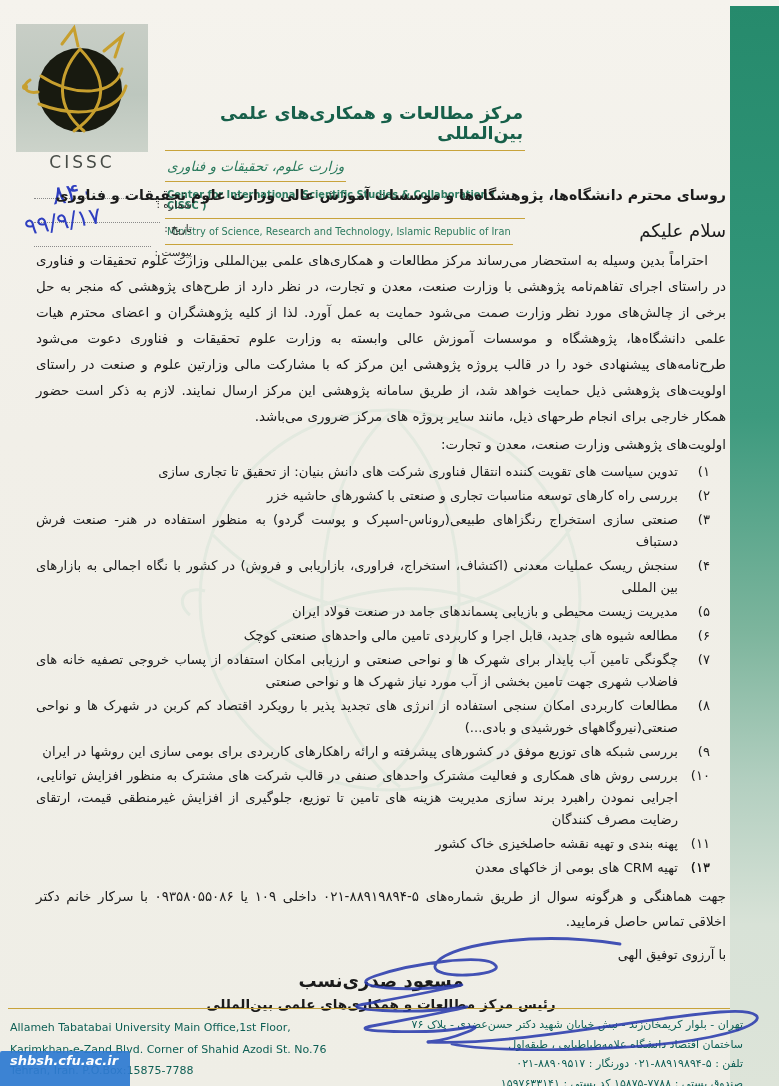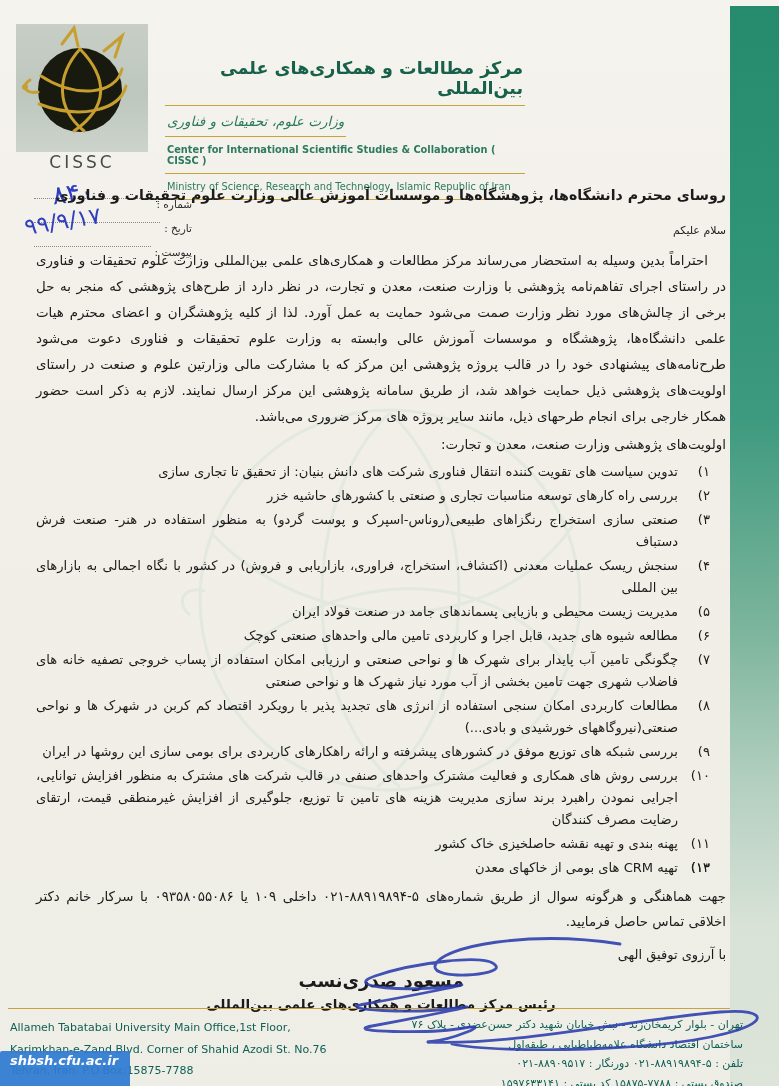--- a/index.html
+++ b/index.html
@@ -20,36 +20,36 @@
     position:absolute; left:16px; top:24px; width:132px; height:128px;
     background:linear-gradient(180deg,#c8cec6 0%,#bdc7be 55%,#ccd3ca 100%);
   }
   .logo-acronym{
     position:absolute; left:16px; top:152px; width:132px; text-align:center;
     font-size:17px; letter-spacing:3px; color:#474c47; font-weight:500;
   }
   
   .letterhead{position:absolute; left:165px; top:58px; width:360px;}
   .lh-line{display:table; border-bottom:1.6px solid #c8a33b; padding:0 2px 7px 2px; margin-bottom:7px; direction:rtl;}
-  .lh-fa-title{font-size:17.5px; font-weight:bold; color:#17604a; min-width:315px;}
+  .lh-fa-title{font-size:17.5px; font-weight:bold; color:#17604a; min-width:315px;margin-top:45px;}
   .lh-fa-sub{font-size:13.5px; color:#2a7a5d; min-width:170px; font-style:italic;}
   .lh-en-title{font-size:9.8px; font-weight:bold; color:#2c7a5f; direction:ltr; min-width:315px;}
   .lh-en-sub{font-size:9.8px; color:#2c7a5f; direction:ltr; min-width:300px;}
   
   .meta{position:absolute; left:34px; top:198px; width:158px; direction:rtl;}
   .meta-row{display:flex; align-items:flex-start; height:24px;}
   .meta-label{font-size:10.5px; color:#2e2e2e; padding-left:4px; white-space:nowrap;}
   .meta-dots{flex:1; border-bottom:1.2px dotted #8a8a8a; margin-bottom:3px;}
   .hw{position:absolute; color:#2f3fc0; font-weight:500;}
   .hw-number{left:52px; top:178px; font-size:26px; transform:rotate(-7deg); letter-spacing:4px;}
   .hw-date{left:24px; top:208px; font-size:23px; transform:rotate(-9deg); direction:ltr; letter-spacing:2px;}
   
   .content{position:absolute; left:36px; top:186px; width:690px; direction:rtl;}
   .recipient{font-weight:bold; font-size:14.2px; line-height:19px;}
-  .salutation{margin-top:16px; font-size:11px; line-height:19px;}
+  .salutation{margin-top:16px; font-size:18px; line-height:19px;}
   .body-par{margin:8px 0 0 0; font-size:13.4px; line-height:26px; text-align:justify; text-indent:18px;}
   .priorities-heading{margin-top:5px; font-size:13.4px; line-height:19px;}
   .items{list-style:none; margin:7px 0 0 0; padding:0 14px 0 0;}
   .items li{position:relative; padding-right:34px; font-size:13.1px; line-height:22px; margin-bottom:2px; text-align:justify;}
   .items .num{position:absolute; right:2px; top:0;}
   .contact{margin:5px 0 0 0; font-size:13.4px; line-height:25px; text-align:justify;}
   .closing{text-align:right; margin-top:12px; font-size:13px; line-height:18px;}
   .signer-name{text-align:center; margin-top:7px; font-weight:bold; font-size:18px; line-height:19px;}
   .signer-title{text-align:center; margin-top:5px; font-weight:bold; font-size:13.6px; line-height:19px;}
   

